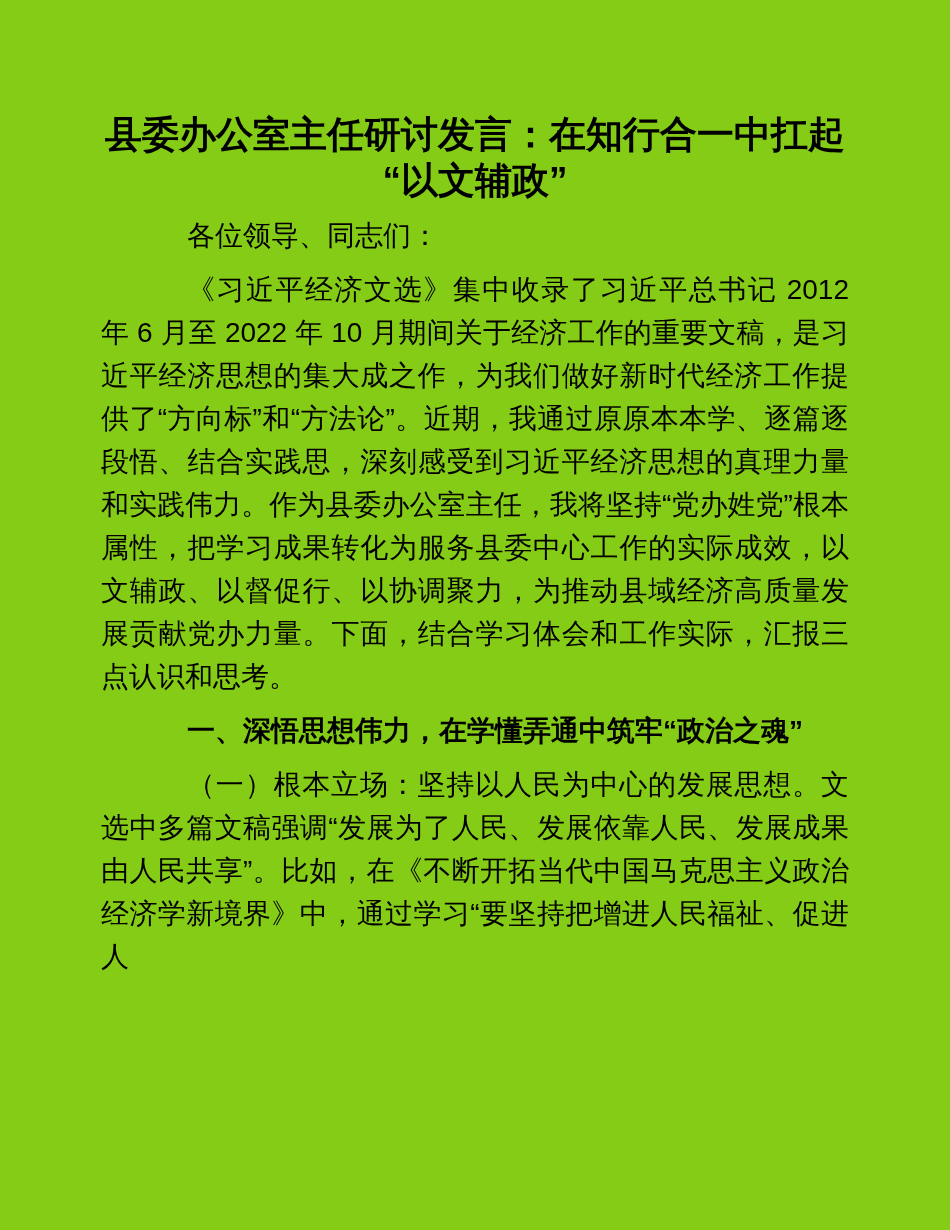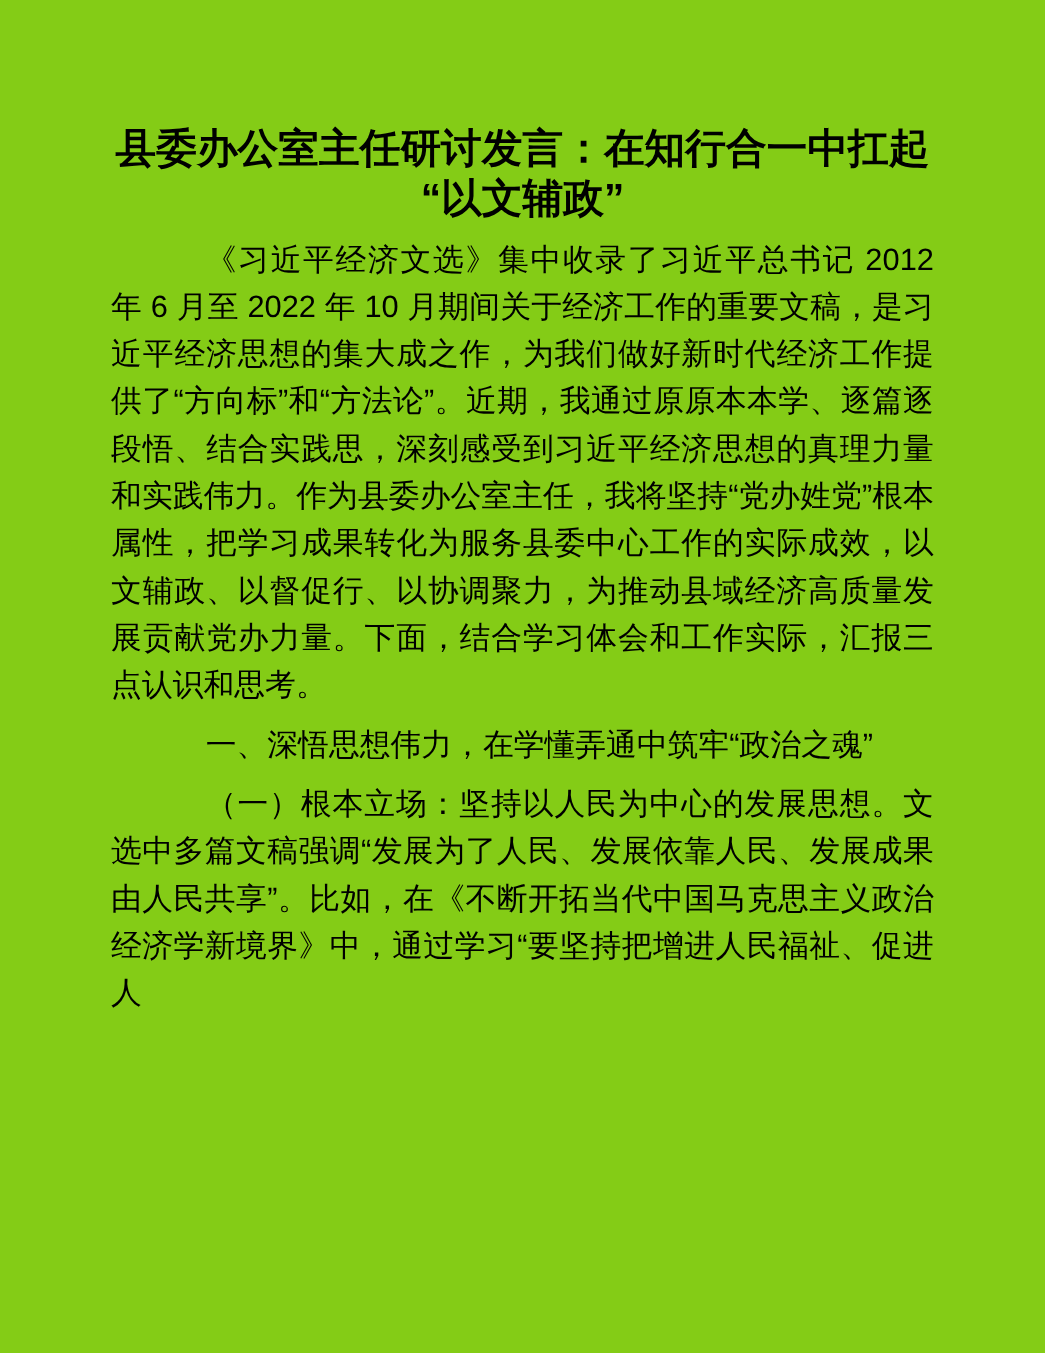--- a/index.html
+++ b/index.html
@@ -38,35 +38,36 @@
       line-height: 43px;
       text-align: justify;
       text-justify: inter-ideograph;
       text-indent: 86px;
       word-break: break-all;
     }
     .section-heading {
       margin: 0 0 11px 0;
       font-size: 28px;
       line-height: 43px;
-      font-weight: normal;
+      font-weight: bold;
       text-align: left;
       text-indent: 86px;
     }
   </style>
 </head>
 <body>
 
 <div class="page">
 
   <h1 class="doc-title">
     <span class="title-line">县委办公室主任研讨发言：在知行合一中扛起</span>
     <span class="title-line">“以文辅政”</span>
   </h1>
 
+  <p class="para">各位领导、同志们：</p>
 
   <p class="para">《习近平经济文选》集中收录了习近平总书记 2012 年 6 月至 2022 年 10 月期间关于经济工作的重要文稿，是习近平经济思想的集大成之作，为我们做好新时代经济工作提供了“方向标”和“方法论”。近期，我通过原原本本学、逐篇逐段悟、结合实践思，深刻感受到习近平经济思想的真理力量和实践伟力。作为县委办公室主任，我将坚持“党办姓党”根本属性，把学习成果转化为服务县委中心工作的实际成效，以文辅政、以督促行、以协调聚力，为推动县域经济高质量发展贡献党办力量。下面，结合学习体会和工作实际，汇报三点认识和思考。</p>
 
   <h2 class="section-heading">一、深悟思想伟力，在学懂弄通中筑牢“政治之魂”</h2>
 
 
   <p class="para">（一）根本立场：坚持以人民为中心的发展思想。文选中多篇文稿强调“发展为了人民、发展依靠人民、发展成果由人民共享”。比如，在《不断开拓当代中国马克思主义政治经济学新境界》中，通过学习“要坚持把增进人民福祉、促进人</p>
 
 </div>
 

